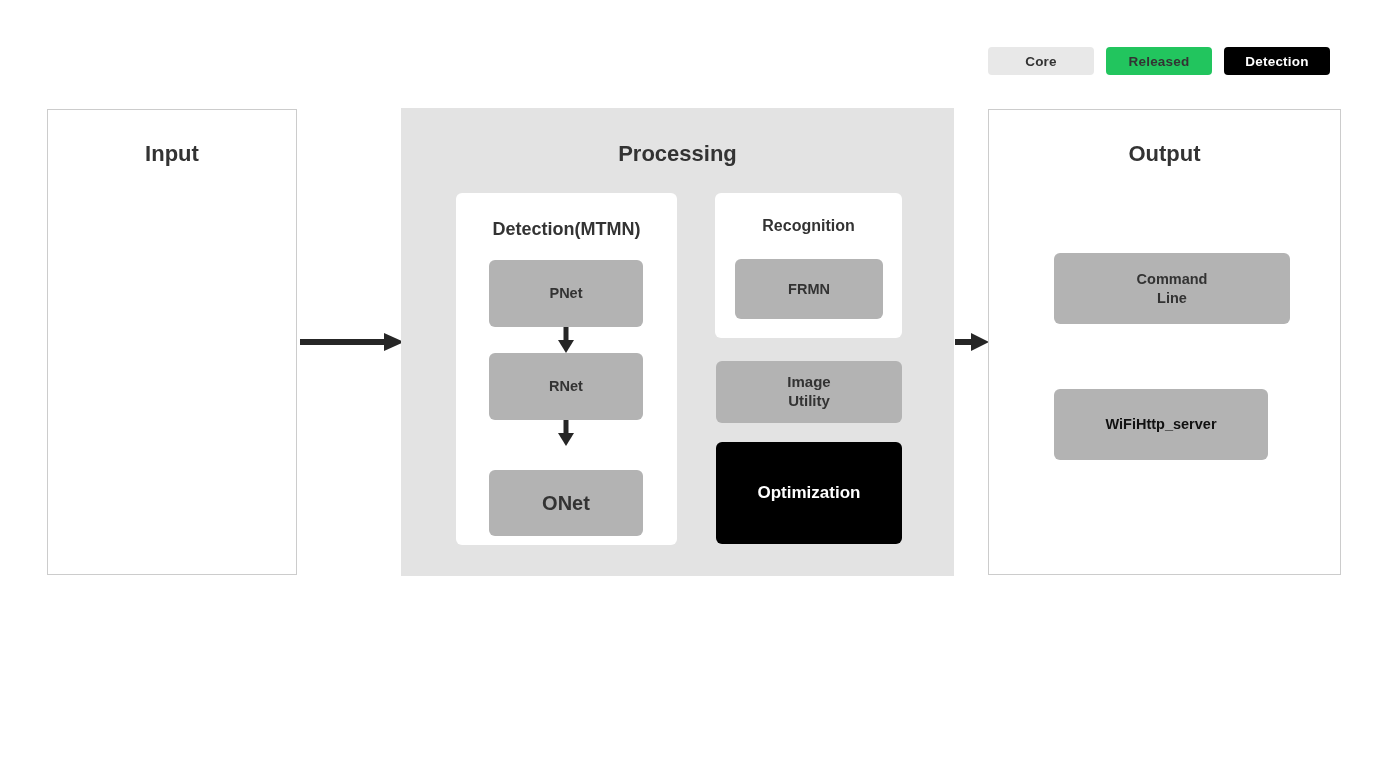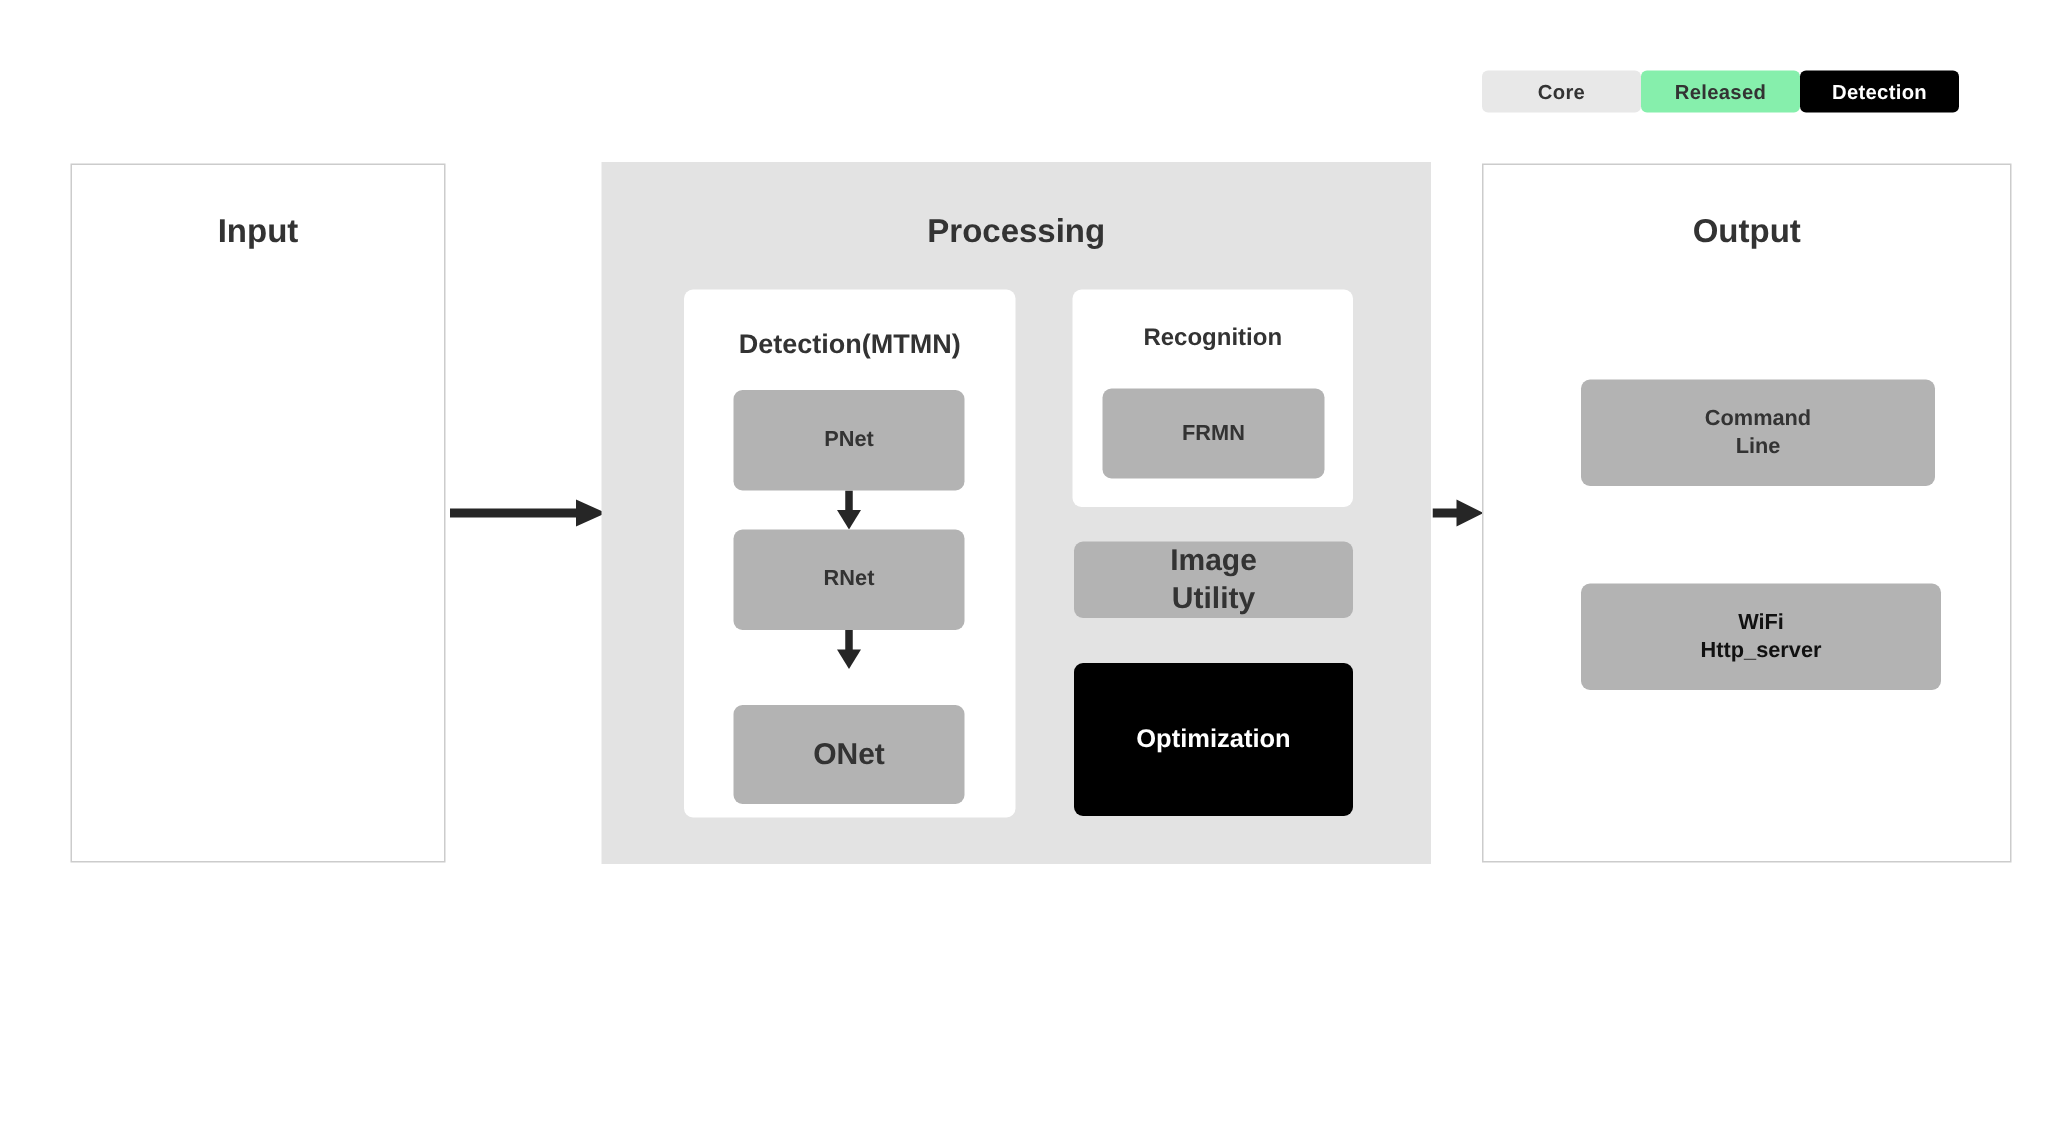--- a/index.html
+++ b/index.html
@@ -21,35 +21,36 @@
     height: 758px;
   }
 
   
   .legend {
     position: absolute;
     left: 988px;
     top: 47px;
     display: flex;
     align-items: center;
+    gap: 12px;
   }
   .legend-chip {
     height: 28px;
     border-radius: 4px;
     display: flex;
     align-items: center;
     justify-content: center;
     font-size: 13.5px;
     font-weight: bold;
     letter-spacing: 0.2px;
     box-sizing: border-box;
     padding: 0 14px;
   }
   .chip-core     { background: #e8e8e8; color: #333333; min-width: 106px; }
-  .chip-released { background: #86efac; color: #333333; min-width: 106px; }
+  .chip-released { background: #22c55e; color: #333333; min-width: 106px; }
   .chip-dev      { background: #000000; color: #ffffff; min-width: 106px; }
 
   
   .panel {
     position: absolute;
     background: #ffffff;
     border: 1px solid #cccccc;
     box-sizing: border-box;
   }
   .panel-title {
@@ -189,21 +190,21 @@
     <span>ONet</span>
   </div>
 
   <div class="card" id="recognition-card"></div>
   <div class="card-title" style="left:715px; top:217px; width:187px; font-size:16px;">Recognition</div>
 
   <div class="node node-gray" style="left:735px; top:259px; width:148px; height:60px; font-size:14.5px;">
     <span>FRMN</span>
   </div>
 
-  <div class="node node-gray" style="left:716px; top:361px; width:186px; height:51px; font-size:20px; flex-direction:column;">
+  <div class="node node-gray" style="left:716px; top:361px; width:186px; height:62px; font-size:15px; flex-direction:column;">
     <span>Image</span>
     <span>Utility</span>
   </div>
 
   <div class="node node-black" style="left:716px; top:442px; width:186px; height:102px; font-size:17px;">
     <span>Optimization</span>
   </div>
 
   <svg class="arrow-h" style="left:955px; top:331px; width:34px; height:22px;" viewBox="0 0 34 22">
     <line x1="0" y1="11" x2="18" y2="11" stroke="#262626" stroke-width="6"></line>
@@ -211,19 +212,19 @@
   </svg>
 
   <div class="panel" id="output-panel"></div>
   <div class="panel-title" style="left:988px; top:141px; width:353px;">Output</div>
 
   <div class="node node-gray" style="left:1054px; top:253px; width:236px; height:71px; font-size:14.5px; flex-direction:column; color:#333333;">
     <span>Command</span>
     <span>Line</span>
   </div>
 
-  <div class="node node-gray" style="left:1054px; top:389px; width:240px; height:71px; font-size:14.5px; flex-direction:column; color:#111111;">
+  <div class="node node-gray" style="left:1054px; top:389px; width:214px; height:71px; font-size:14.5px; flex-direction:row; color:#111111;">
     <span>WiFi</span>
     <span>Http_server</span>
   </div>
 
 
 </div>
 
 </body></html>

